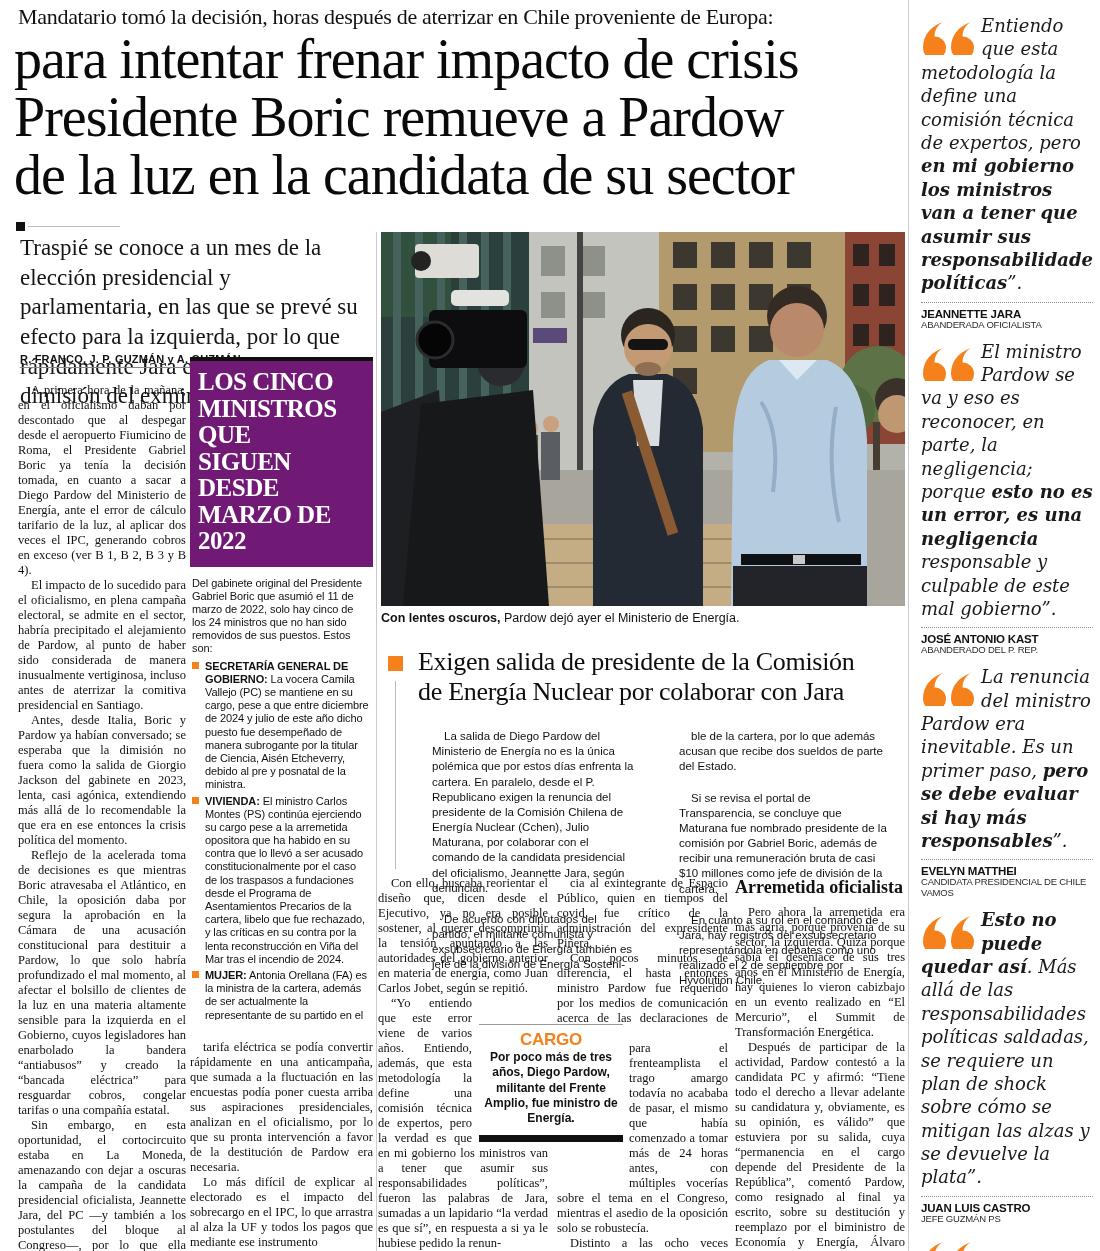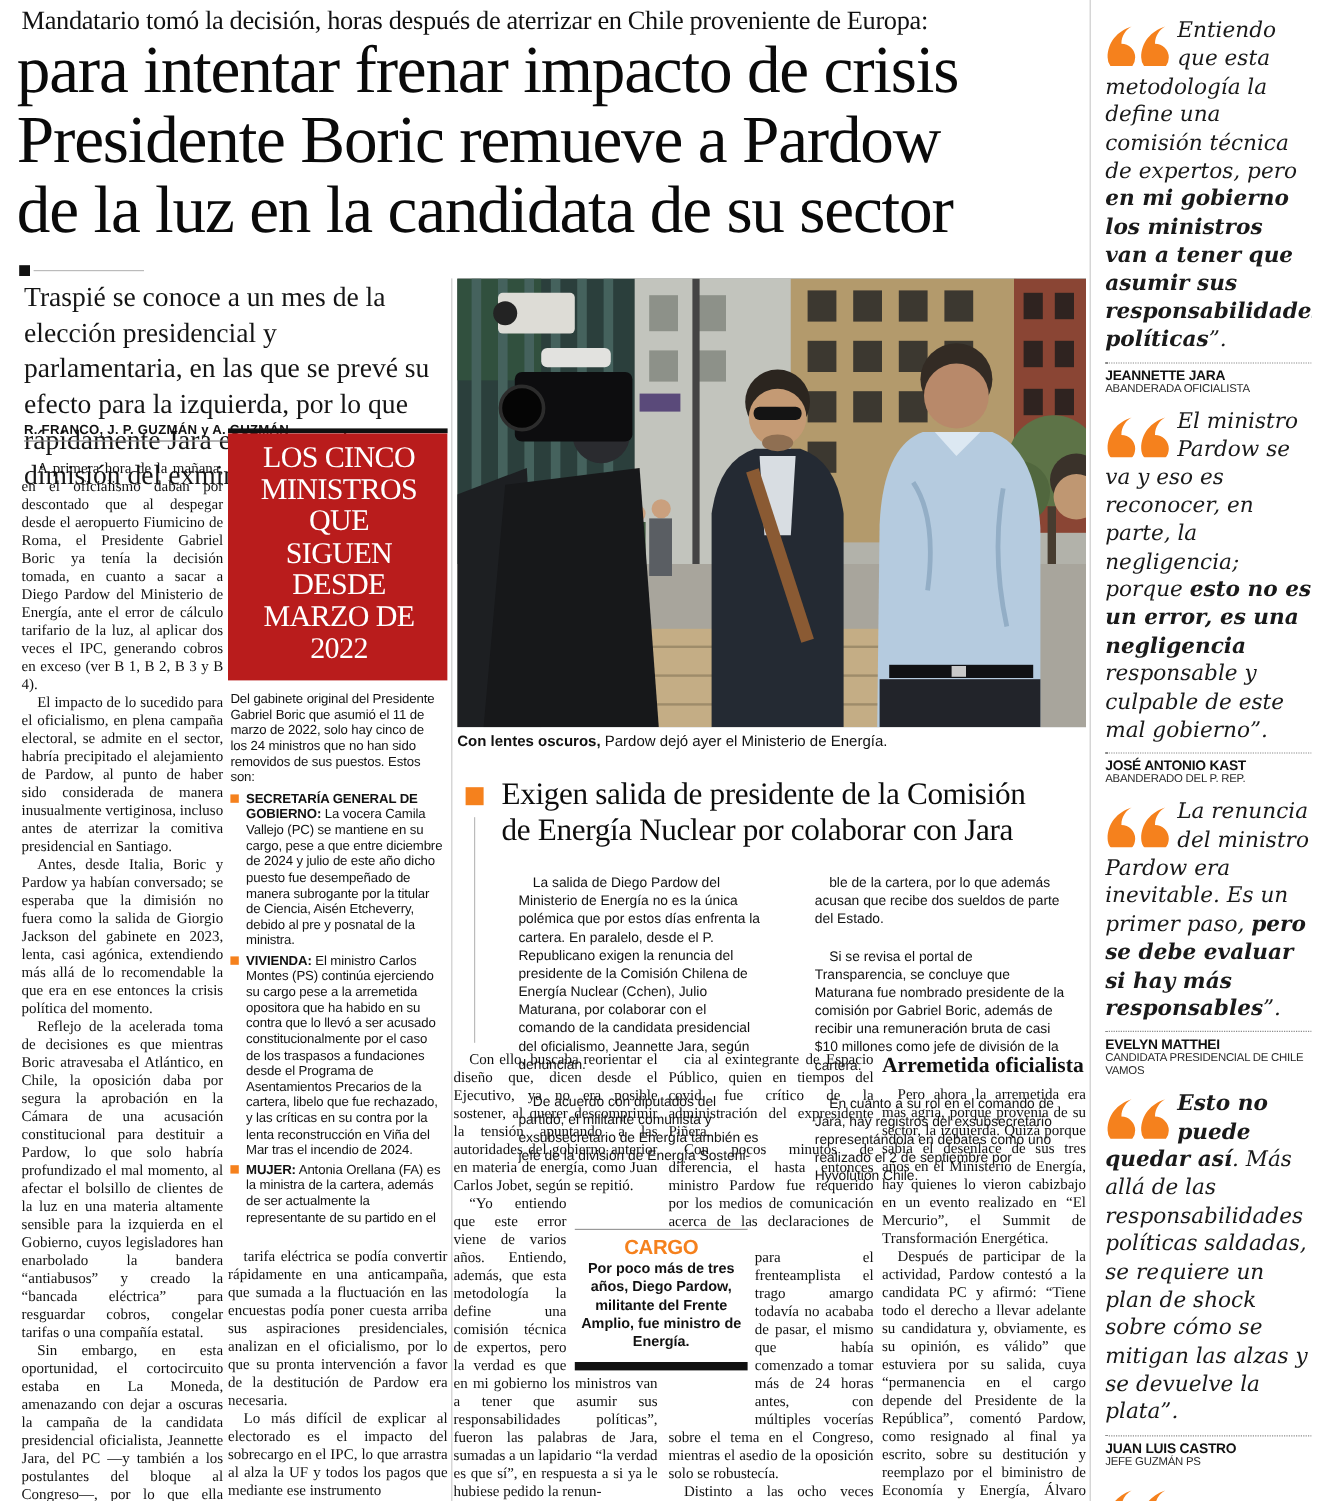--- a/index.html
+++ b/index.html
@@ -17,22 +17,22 @@
   .byline{position:absolute;left:20px;top:353px;font-family:"Liberation Sans",sans-serif;
           font-weight:bold;font-size:11px;border-bottom:1px solid #888;padding-bottom:2px;letter-spacing:0.2px;}
   
   .bodytext{font-size:12.5px;line-height:1.2;text-align:justify;}
   .col1{position:absolute;left:18px;top:383px;width:168px;height:868px;overflow:hidden;}
   .para{margin:0;text-indent:13px;}
   .col2cont{position:absolute;left:190px;top:1040px;width:183px;height:211px;overflow:hidden;}
   
   .sidebar{position:absolute;left:190px;top:357px;width:183px;height:659px;border-top:4px solid #101010;
            overflow:hidden;font-family:"Liberation Sans",sans-serif;}
-  .sidebar-head{background:#b91c1c;color:#fff;font-family:"Liberation Serif",serif;font-weight:normal;
-                font-size:25px;line-height:1.06;padding:8px 6px 12px 8px;letter-spacing:-0.5px;text-align:center;}
+  .sidebar-head{background:#701a75;color:#fff;font-family:"Liberation Serif",serif;font-weight:bold;
+                font-size:25px;line-height:1.06;padding:8px 6px 12px 8px;letter-spacing:-0.5px;}
   .sidebar-body{padding:10px 4px 0 2px;font-size:11px;line-height:1.2;letter-spacing:-0.1px;color:#111;}
   .sb-intro{margin:0 0 4px 0;}
   .sb-item{position:relative;padding-left:13px;margin-top:3px;}
   .sb-bullet{position:absolute;left:0;top:2px;width:7px;height:7px;background:#f5811d;}
   .sb-label{font-weight:bold;}
   
   .vrule1{position:absolute;left:376px;top:232px;width:1px;height:1019px;background:#ccc;}
   .vrule2{position:absolute;left:908px;top:0;width:1px;height:1251px;background:#ccc;}
   
   .photo{position:absolute;left:381px;top:232px;width:524px;height:374px;overflow:hidden;background:#9aa09c;}

